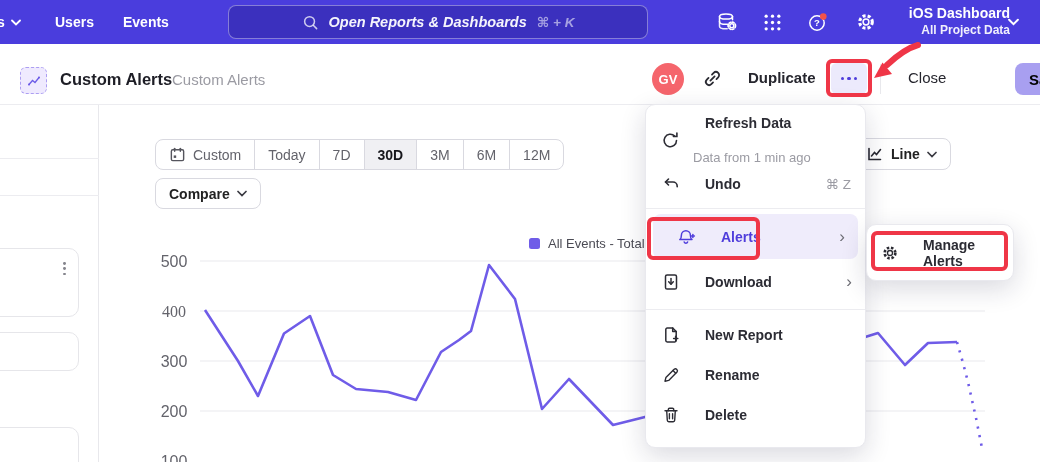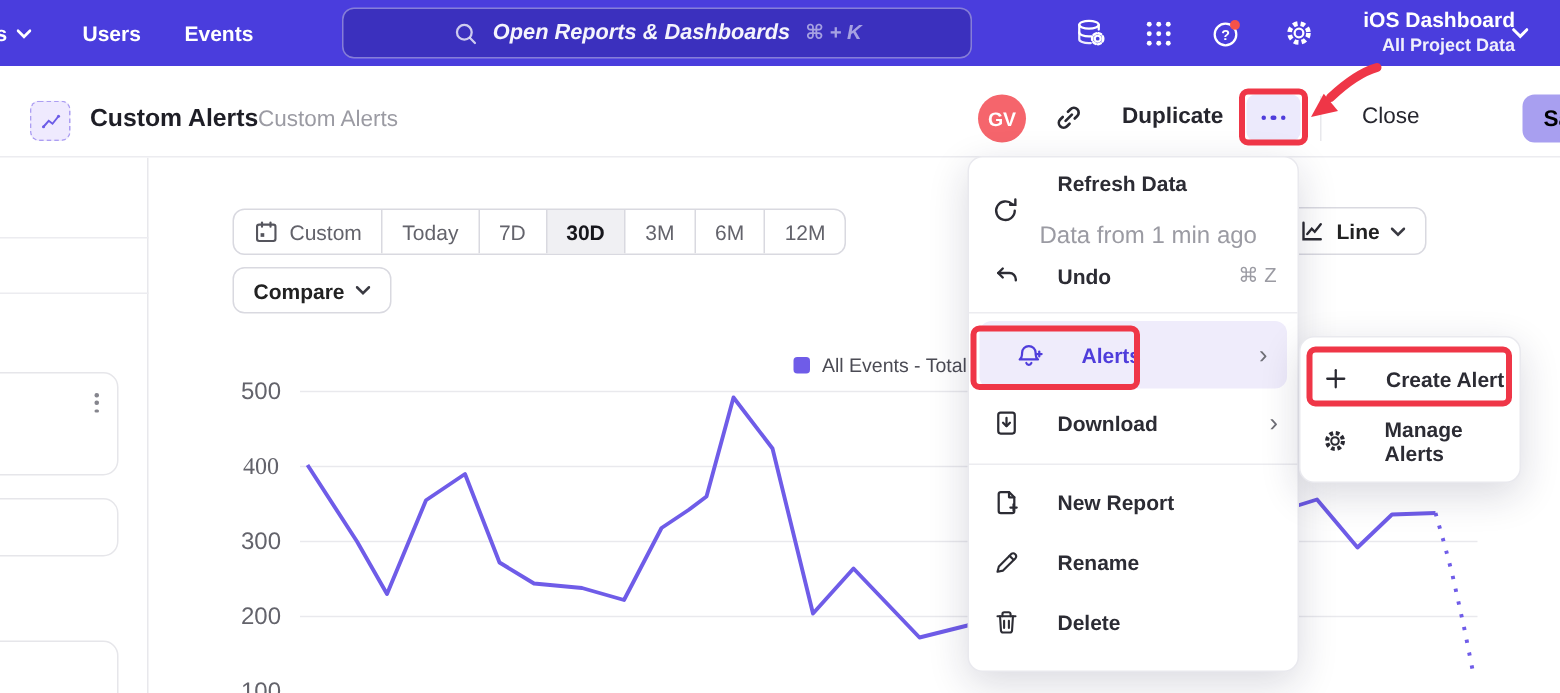--- a/index.html
+++ b/index.html
@@ -71,21 +71,21 @@
   .btn{position:absolute;display:flex;align-items:center;gap:7px;padding:0 13px;background:#fff;
     border:1px solid var(--border);border-radius:8px;font-size:14px;font-weight:600;color:#222;cursor:pointer;}
   .chev{flex:0 0 auto;}
 
   
   .menu{position:absolute;left:645px;top:104px;width:221px;background:#fff;border:1px solid #e9e9ee;
     border-radius:10px;box-shadow:0 8px 26px rgba(25,25,60,.16);padding:10px 0 12px;z-index:10;}
   .mrow{display:flex;align-items:center;padding-left:15px;position:relative;cursor:pointer;}
   .micon{width:19px;display:flex;justify-content:center;margin-right:13px;}
   .mlabel{font-size:14px;font-weight:600;color:#2c2c34;margin-left:12px;}
-  .msub{font-size:16px;color:var(--gray);margin-top:19px;}
+  .msub{font-size:13px;color:var(--gray);margin-top:19px;}
   .mchev{position:absolute;right:13px;font-size:17px;color:#6e6e76;line-height:1;}
   .mshort{position:absolute;right:14px;font-size:13.5px;color:var(--gray);}
   .mdiv{height:1px;background:var(--hair);margin:5px 0;}
   .alerts-row{margin:0 7px;padding-left:24px;border-radius:8px;background:var(--hl);}
   .alerts-row .mlabel{color:var(--accent);}
 
   .submenu{position:absolute;left:866px;top:224px;width:148px;background:#fff;border:1px solid #e9e9ee;
     border-radius:10px;box-shadow:0 8px 26px rgba(25,25,60,.16);padding:7px 0;z-index:11;}
   .smrow{height:41px;display:flex;align-items:center;padding-left:14px;cursor:pointer;}
   .smrow .micon{margin-right:12px;}
@@ -364,29 +364,20 @@
             <line x1="10.6" y1="7.8" x2="10.6" y2="12.7"></line>
         </svg>
       </span>
       <span class="mlabel">Delete</span>
     </div>
   </div>
 
   <div class="submenu">
     <div class="smrow">
       <span class="micon">
-        <svg width="17" height="17" viewBox="0 0 18 18" fill="none" stroke="#2a2a32" stroke-width="1.6" stroke-linecap="round">
-          <line x1="9" y1="3" x2="9" y2="15"></line>
-            <line x1="3" y1="9" x2="15" y2="9"></line>
-        </svg>
-      </span>
-      <span class="mlabel">Create Alert</span>
-    </div>
-    <div class="smrow">
-      <span class="micon">
         <svg width="18" height="18" viewBox="0 0 20 20" fill="none" stroke="#2a2a32">
           <circle cx="10" cy="10" r="2.8" stroke-width="1.5"></circle>
           <circle cx="10" cy="10" r="5.9" stroke-dasharray="2.7 2" stroke-width="3"></circle>
         </svg>
       </span>
       <span class="mlabel">Manage Alerts</span>
     </div>
   </div>
 
   <div class="anno" style="left:826px;top:59px;width:46px;height:38px"></div>

